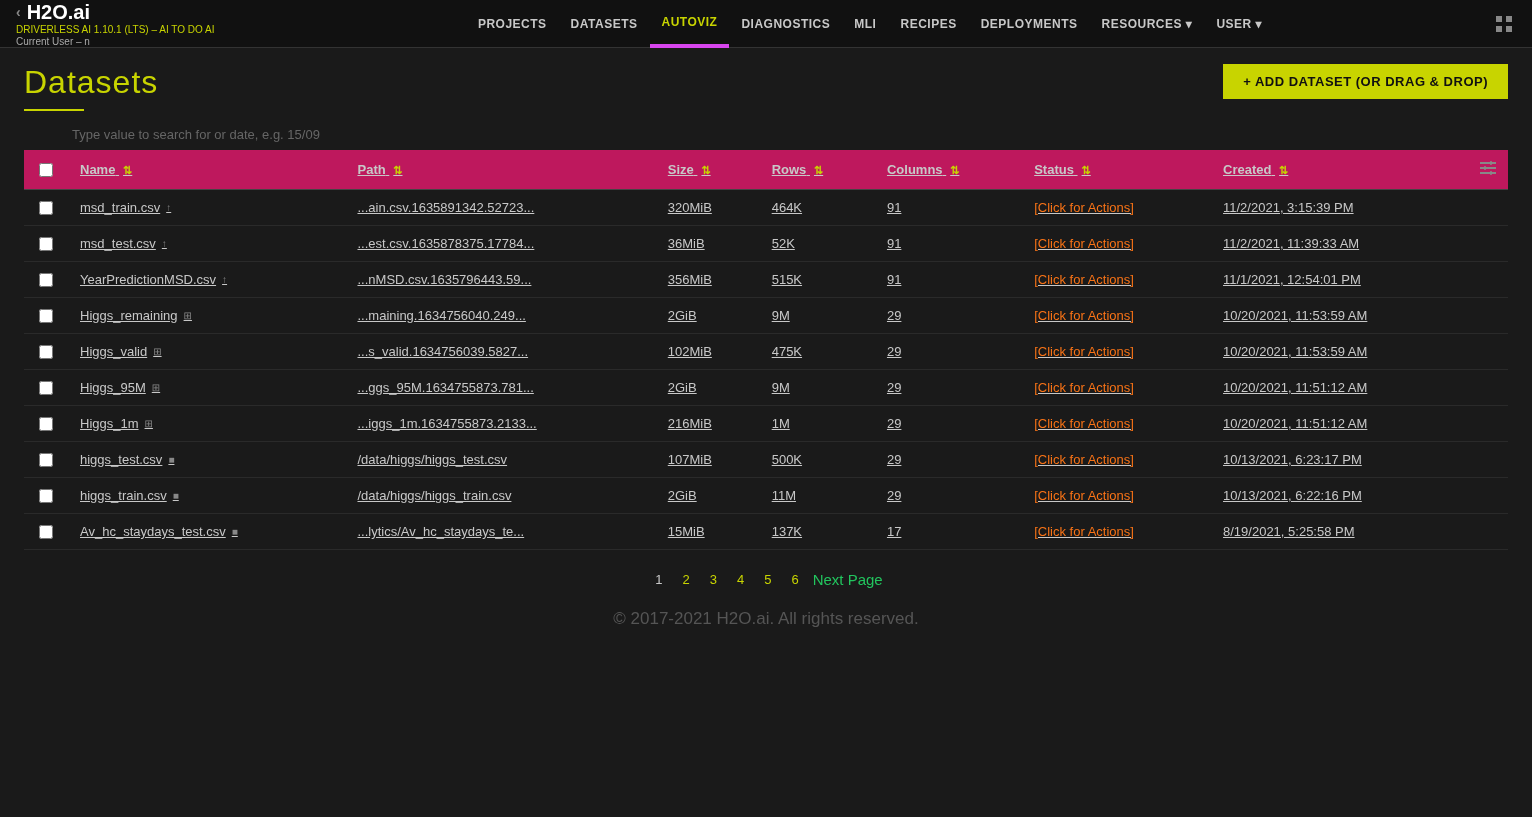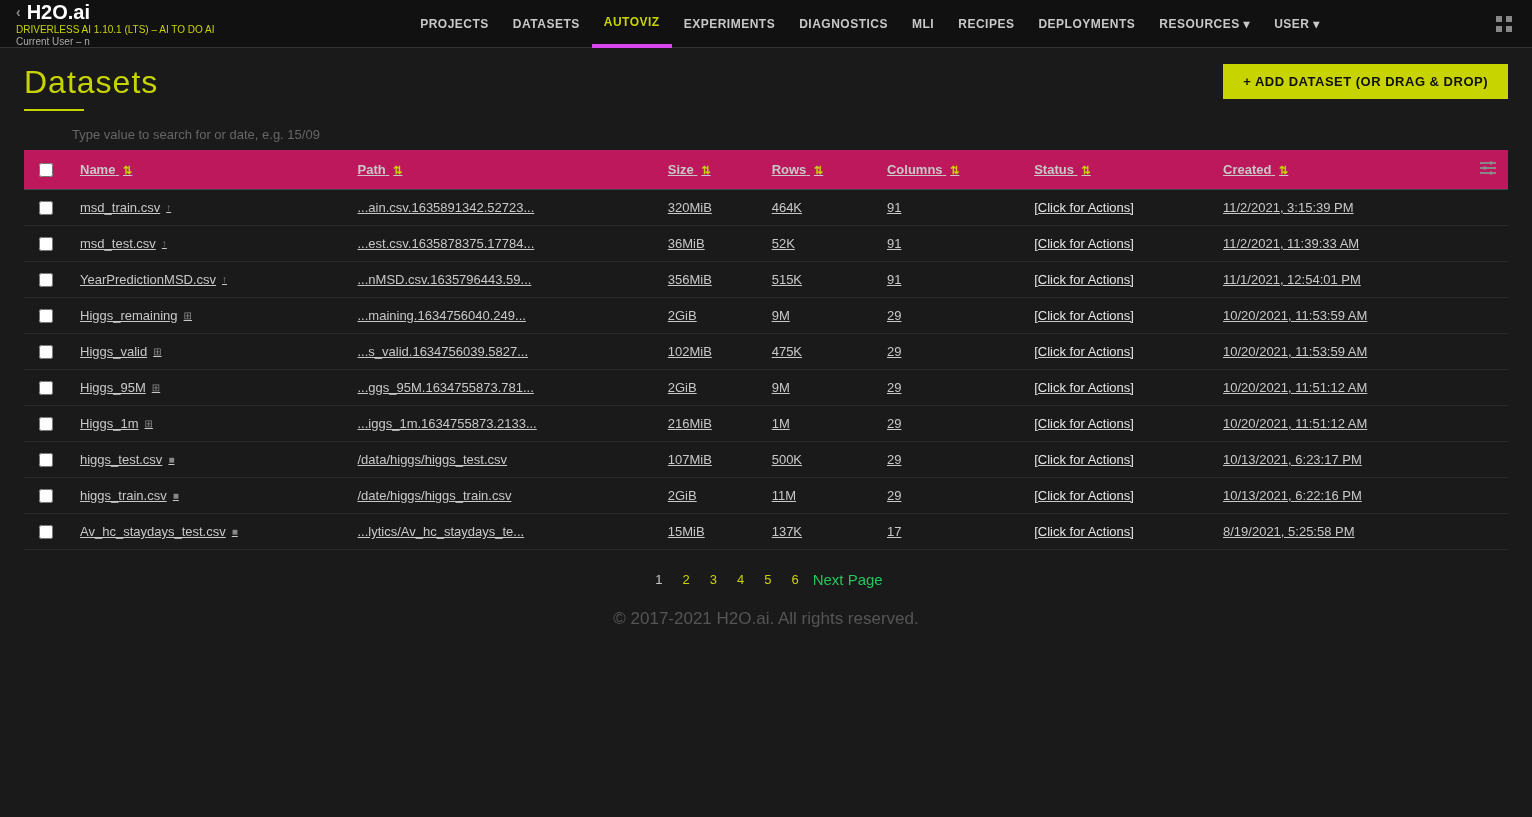--- a/index.html
+++ b/index.html
@@ -187,21 +187,21 @@
       color: #c8c8c8;
       display: flex;
       align-items: center;
       gap: 6px;
     }
     .dataset-icon {
       color: #888;
       font-size: 12px;
     }
     .actions-text {
-      color: #e5e5e5;
+      color: #f97316;
     }
     .checkbox-cell {
       display: flex;
       align-items: center;
       justify-content: center;
     }
     input[type="checkbox"] {
       width: 14px;
       height: 14px;
       accent-color: #c8d400;
@@ -254,21 +254,20 @@
       <span>H2O.ai</span>
     </div>
     <div class="logo-subtitle">DRIVERLESS AI 1.10.1 (LTS) – AI TO DO AI</div>
     <div class="logo-user">Current User – n</div>
   </div>
 
   <div class="nav-links">
     <a class="nav-link">PROJECTS</a>
     <a class="nav-link">DATASETS</a>
     <a class="nav-link active">AUTOVIZ</a>
-    <a class="nav-link">EXPERIMENTS</a>
     <a class="nav-link">DIAGNOSTICS</a>
     <a class="nav-link">MLI</a>
     <a class="nav-link">RECIPES</a>
     <a class="nav-link">DEPLOYMENTS</a>
     <a class="nav-link">RESOURCES ▾</a>
     <a class="nav-link">USER ▾</a>
   </div>
 
   <div class="nav-right">
     <div class="nav-right-dots">
@@ -510,21 +509,21 @@
         <div class="checkbox-cell">
           <input type="checkbox" style="">
         </div>
       </td>
       <td>
         <div class="dataset-name">
           <span>higgs_train.csv</span>
           <span class="dataset-icon" style="font-size:10px;color:#888;">■</span>
         </div>
       </td>
-      <td>/date/higgs/higgs_train.csv</td>
+      <td>/data/higgs/higgs_train.csv</td>
       <td>2GiB</td>
       <td>11M</td>
       <td>29</td>
       <td><span class="actions-text">[Click for Actions]</span></td>
       <td>10/13/2021, 6:22:16 PM</td>
       <td></td>
     </tr>
         <tr>
       <td>
         <div class="checkbox-cell">

